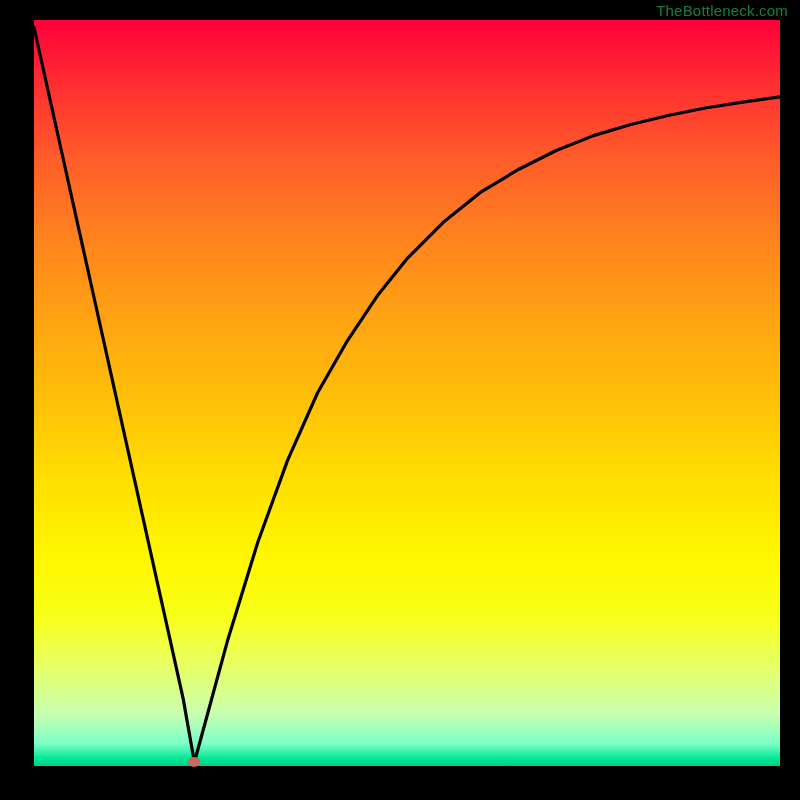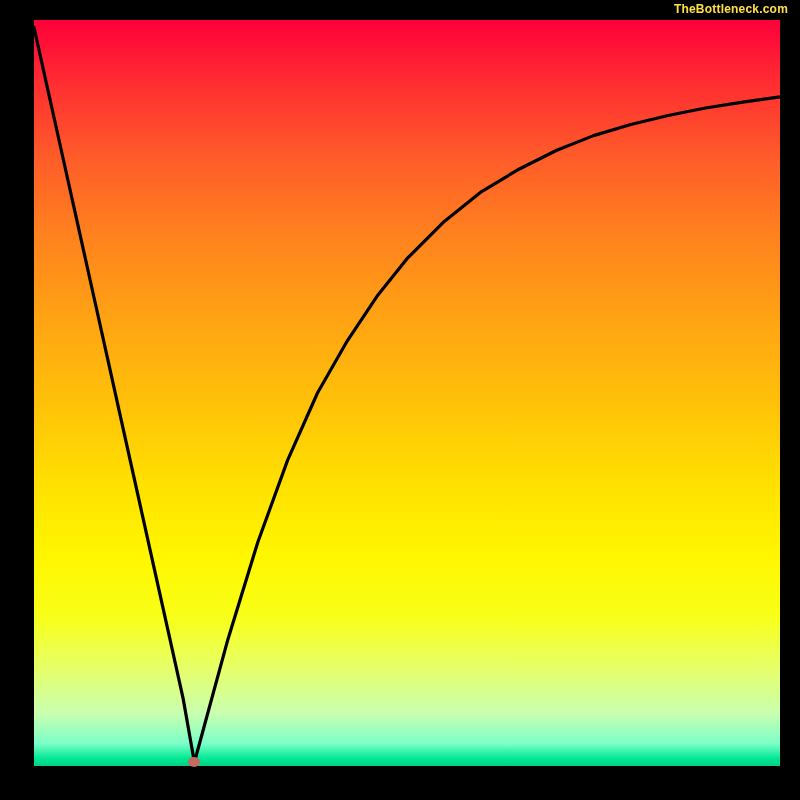--- a/index.html
+++ b/index.html
@@ -37,23 +37,23 @@
       #7cffc8 97%,
       #00e893 99%,
       #00cf86 100%
     );
   }
   .watermark {
     position: absolute;
     top: 2px;
     right: 12px;
     font-family: Arial, Helvetica, sans-serif;
-    font-size: 12px;
-    color: #fde047;
-    font-weight: 700;
+    font-size: 15px;
+    color: #15803d;
+    font-weight: 400;
     letter-spacing: 0.2px;
     user-select: none;
   }
   svg.curve {
     position: absolute;
     left: 0;
     top: 0;
     width: 746px;
     height: 746px;
     overflow: visible;

